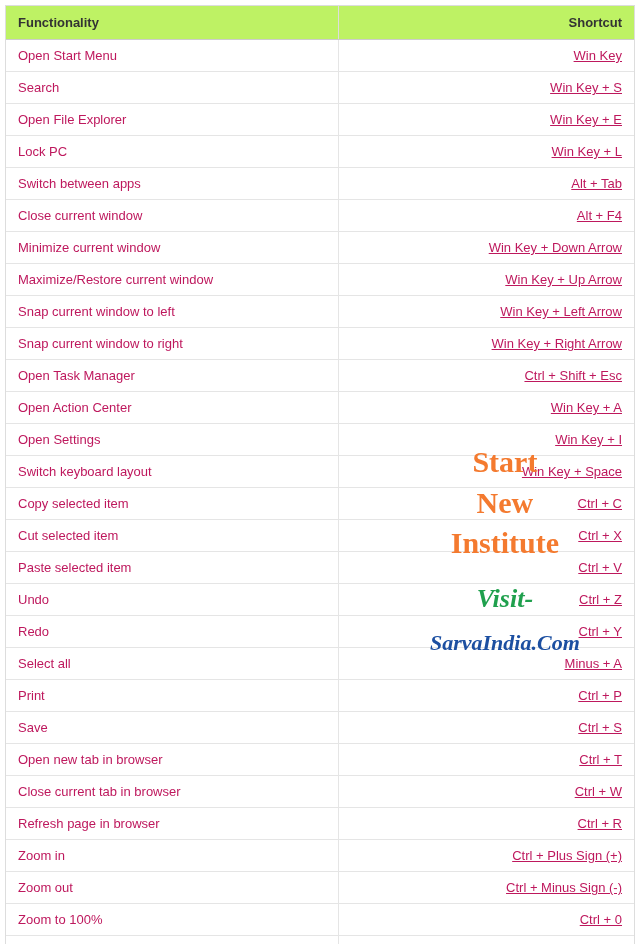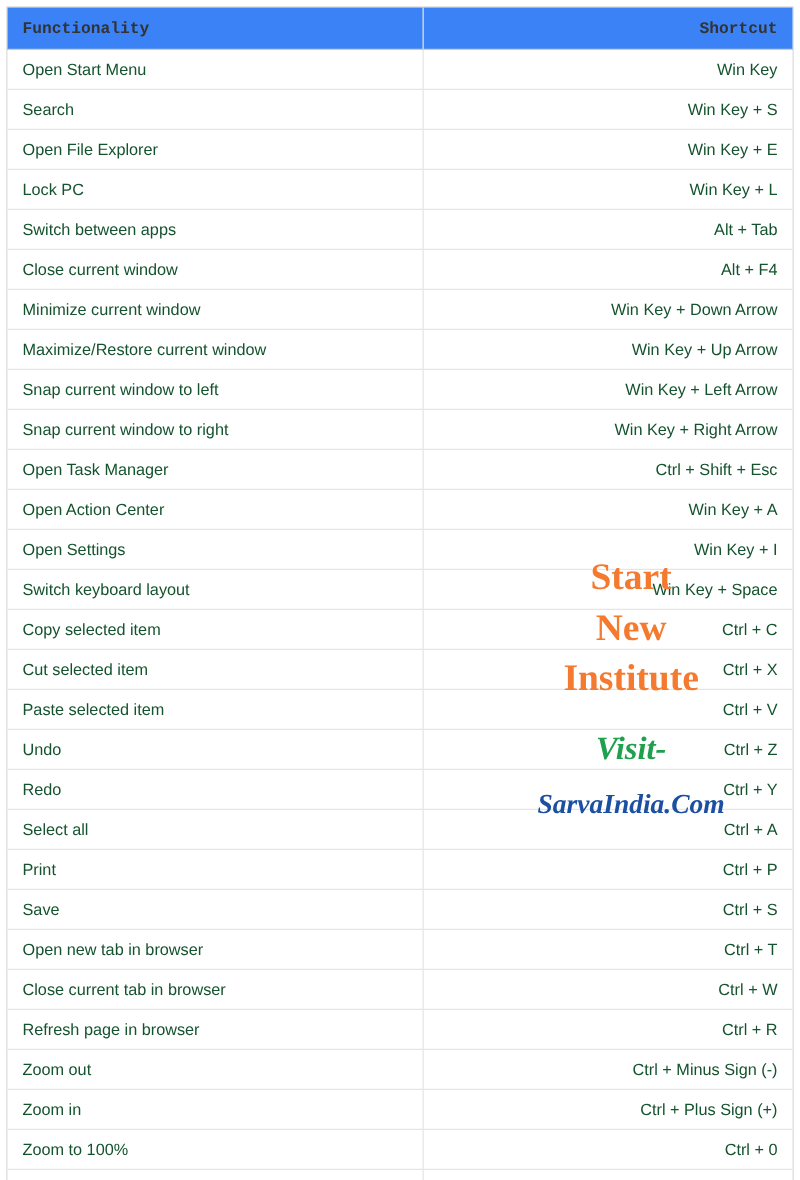--- a/index.html
+++ b/index.html
@@ -15,40 +15,39 @@
       border: 1px solid #ddd;
       position: relative;
     }
     table {
       width: 100%;
       border-collapse: collapse;
       font-size: 13px;
       color: #333;
     }
     thead tr {
-      background: #3b82f6;
-      font-family: Liberation Mono, monospace;
+      background: #bef264;
     }
     th {
       text-align: left;
       padding: 9px 12px;
       font-weight: bold;
       font-size: 13px;
       border-bottom: 1px solid #ccc;
       border-right: 1px solid #ddd;
     }
     th:last-child { border-right: none; }
     td {
       padding: 8px 12px;
       border-bottom: 1px solid #e5e5e5;
       border-right: 1px solid #e5e5e5;
       font-size: 13px;
-      color: #14532d;
-    }
-    td:last-child { border-right: none; }
+      color: #be185d;
+    }
+    td:last-child { border-right: none; text-decoration: underline; }
     tbody tr:last-child td { border-bottom: none; }
     .col-func { width: 53%; }
     .col-short { width: 47%; text-align: right; }
     .overlay {
       position: absolute;
       top: 442px;
       left: 430px;
       text-align: center;
       pointer-events: none;
       z-index: 5;
@@ -165,21 +164,21 @@
         <tr>
           <td class="col-func">Undo</td>
           <td class="col-short">Ctrl + Z</td>
         </tr>
         <tr>
           <td class="col-func">Redo</td>
           <td class="col-short">Ctrl + Y</td>
         </tr>
         <tr>
           <td class="col-func">Select all</td>
-          <td class="col-short">Ctrl + A</td>
+          <td class="col-short">Minus + A</td>
         </tr>
         <tr>
           <td class="col-func">Print</td>
           <td class="col-short">Ctrl + P</td>
         </tr>
         <tr>
           <td class="col-func">Save</td>
           <td class="col-short">Ctrl + S</td>
         </tr>
         <tr>
@@ -188,26 +187,26 @@
         </tr>
         <tr>
           <td class="col-func">Close current tab in browser</td>
           <td class="col-short">Ctrl + W</td>
         </tr>
         <tr>
           <td class="col-func">Refresh page in browser</td>
           <td class="col-short">Ctrl + R</td>
         </tr>
         <tr>
+          <td class="col-func">Zoom in</td>
+          <td class="col-short">Ctrl + Plus Sign (+)</td>
+        </tr>
+        <tr>
           <td class="col-func">Zoom out</td>
           <td class="col-short">Ctrl + Minus Sign (-)</td>
-        </tr>
-        <tr>
-          <td class="col-func">Zoom in</td>
-          <td class="col-short">Ctrl + Plus Sign (+)</td>
         </tr>
         <tr>
           <td class="col-func">Zoom to 100%</td>
           <td class="col-short">Ctrl + 0</td>
         </tr>
         <tr>
           <td class="col-func">Switch between virtual desktops</td>
           <td class="col-short">Win Key + Ctrl + Left/Right Arrow</td>
         </tr>
       </tbody>

